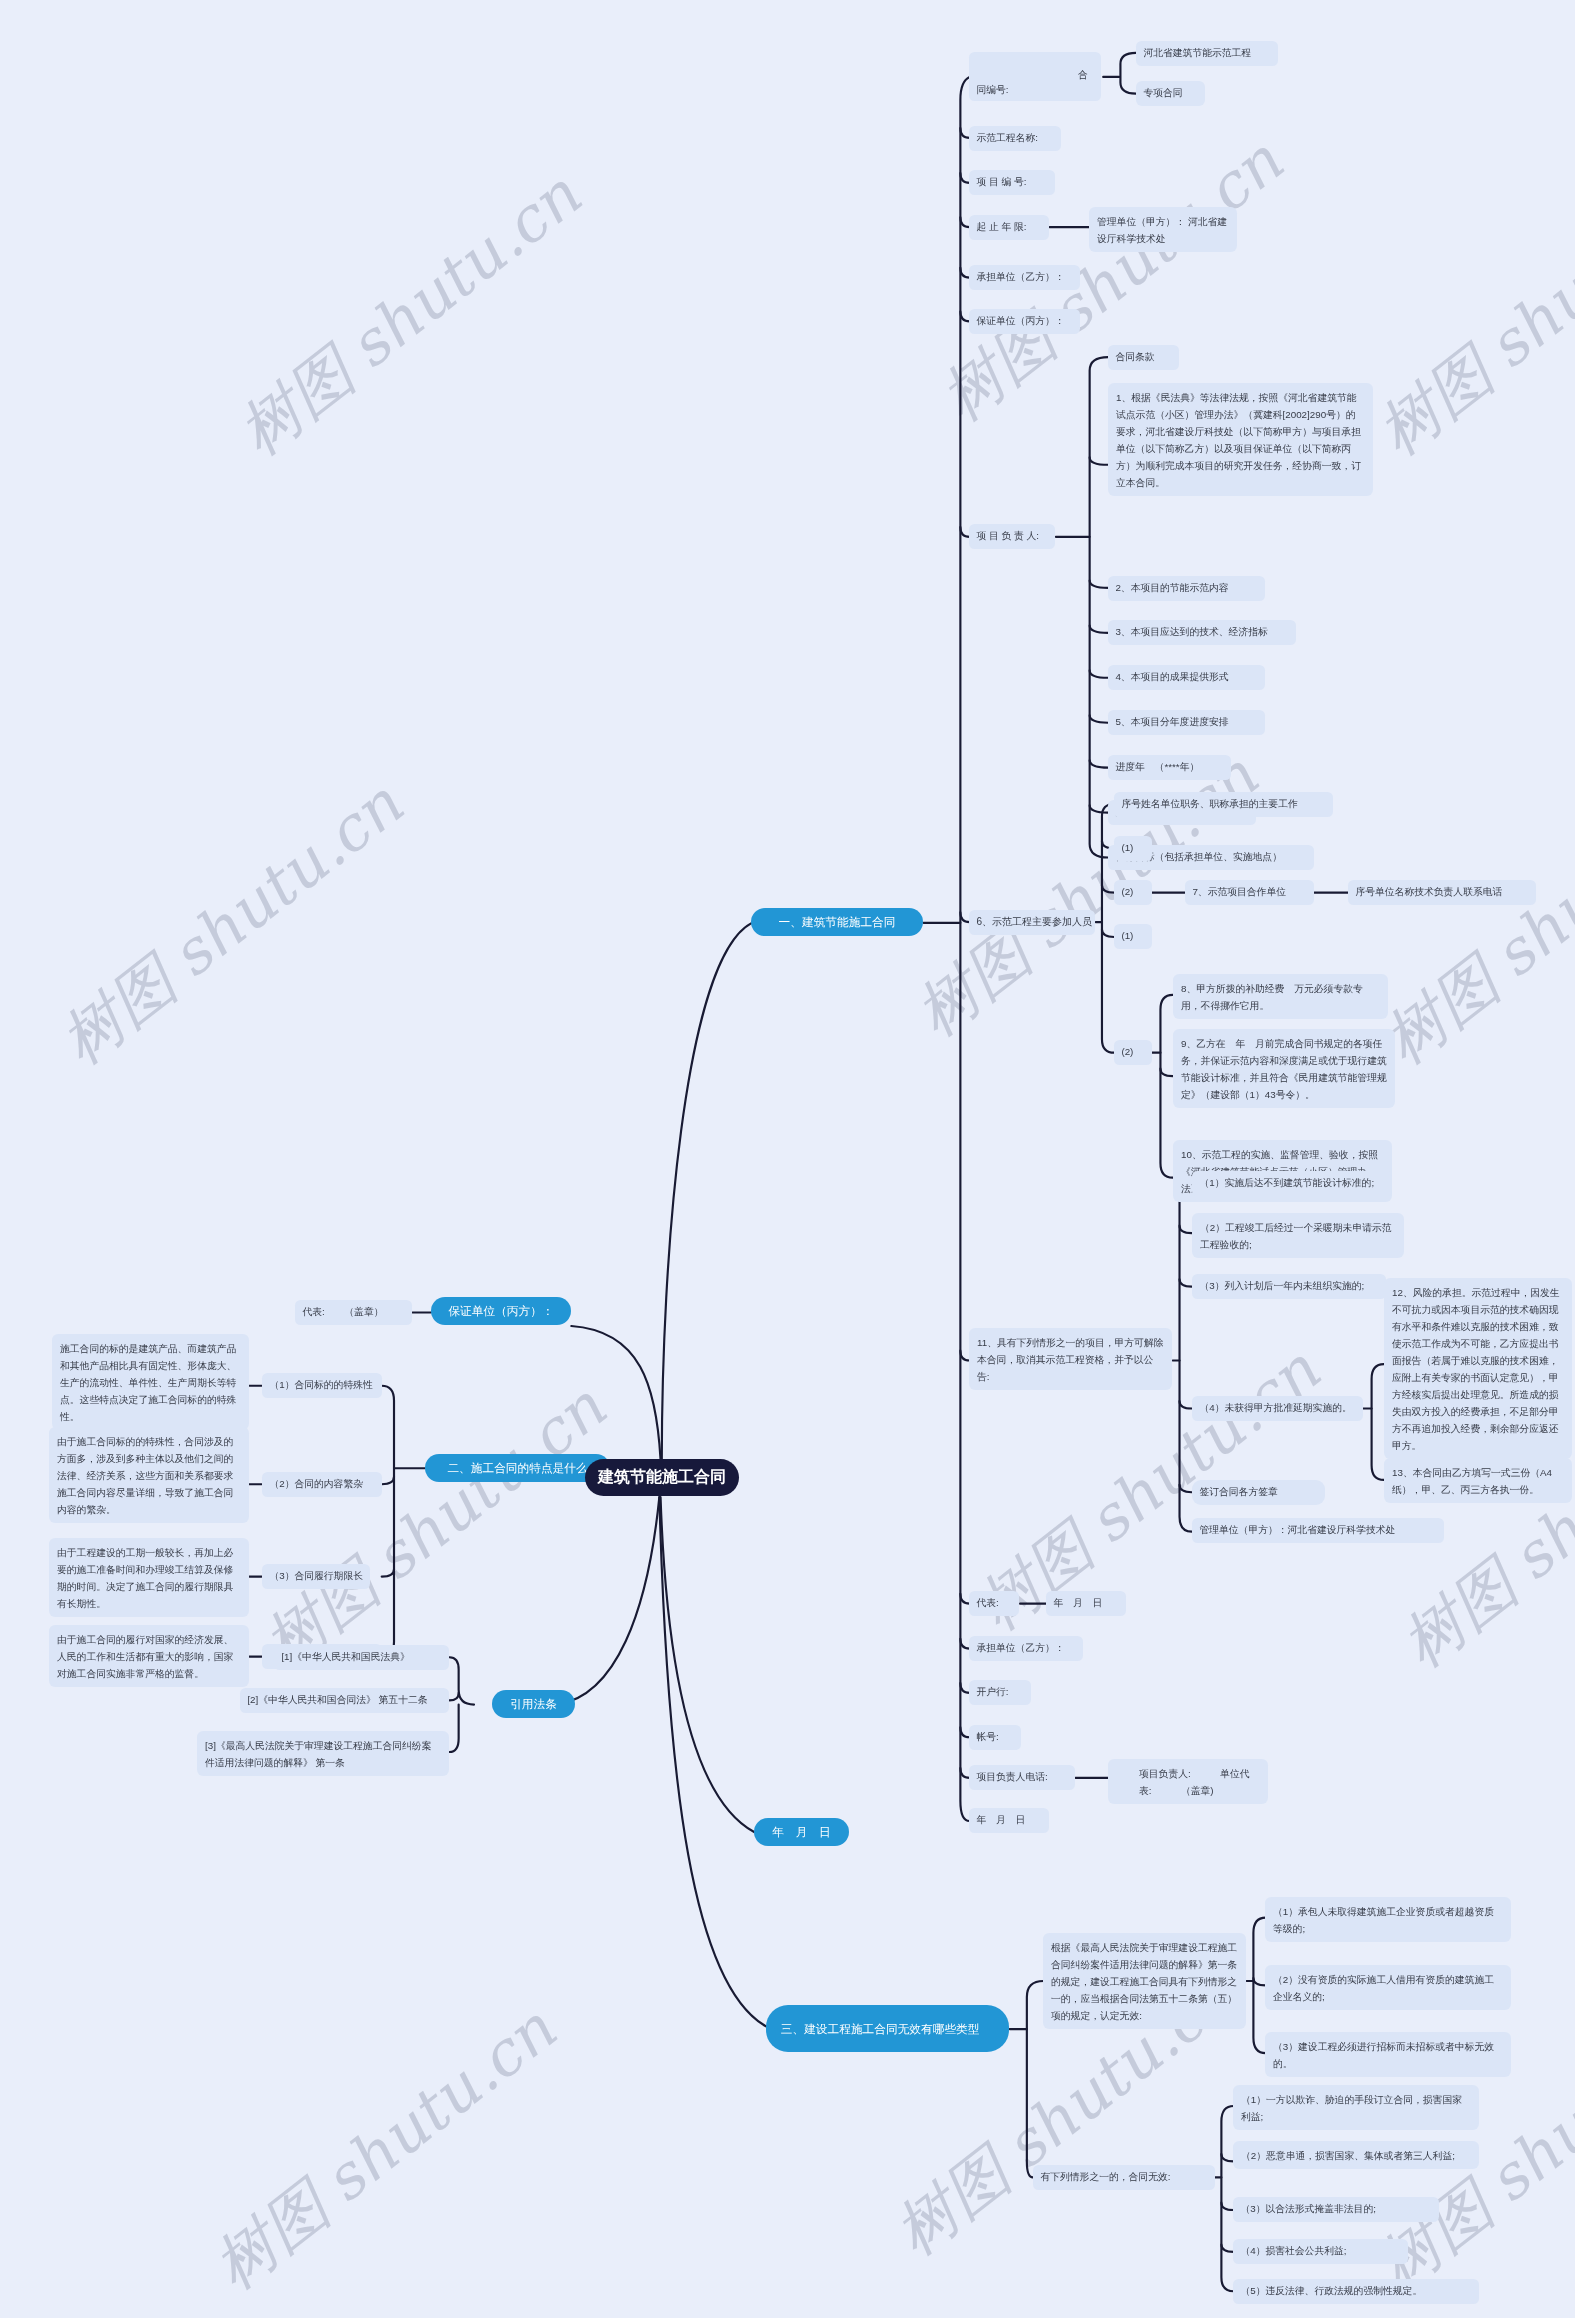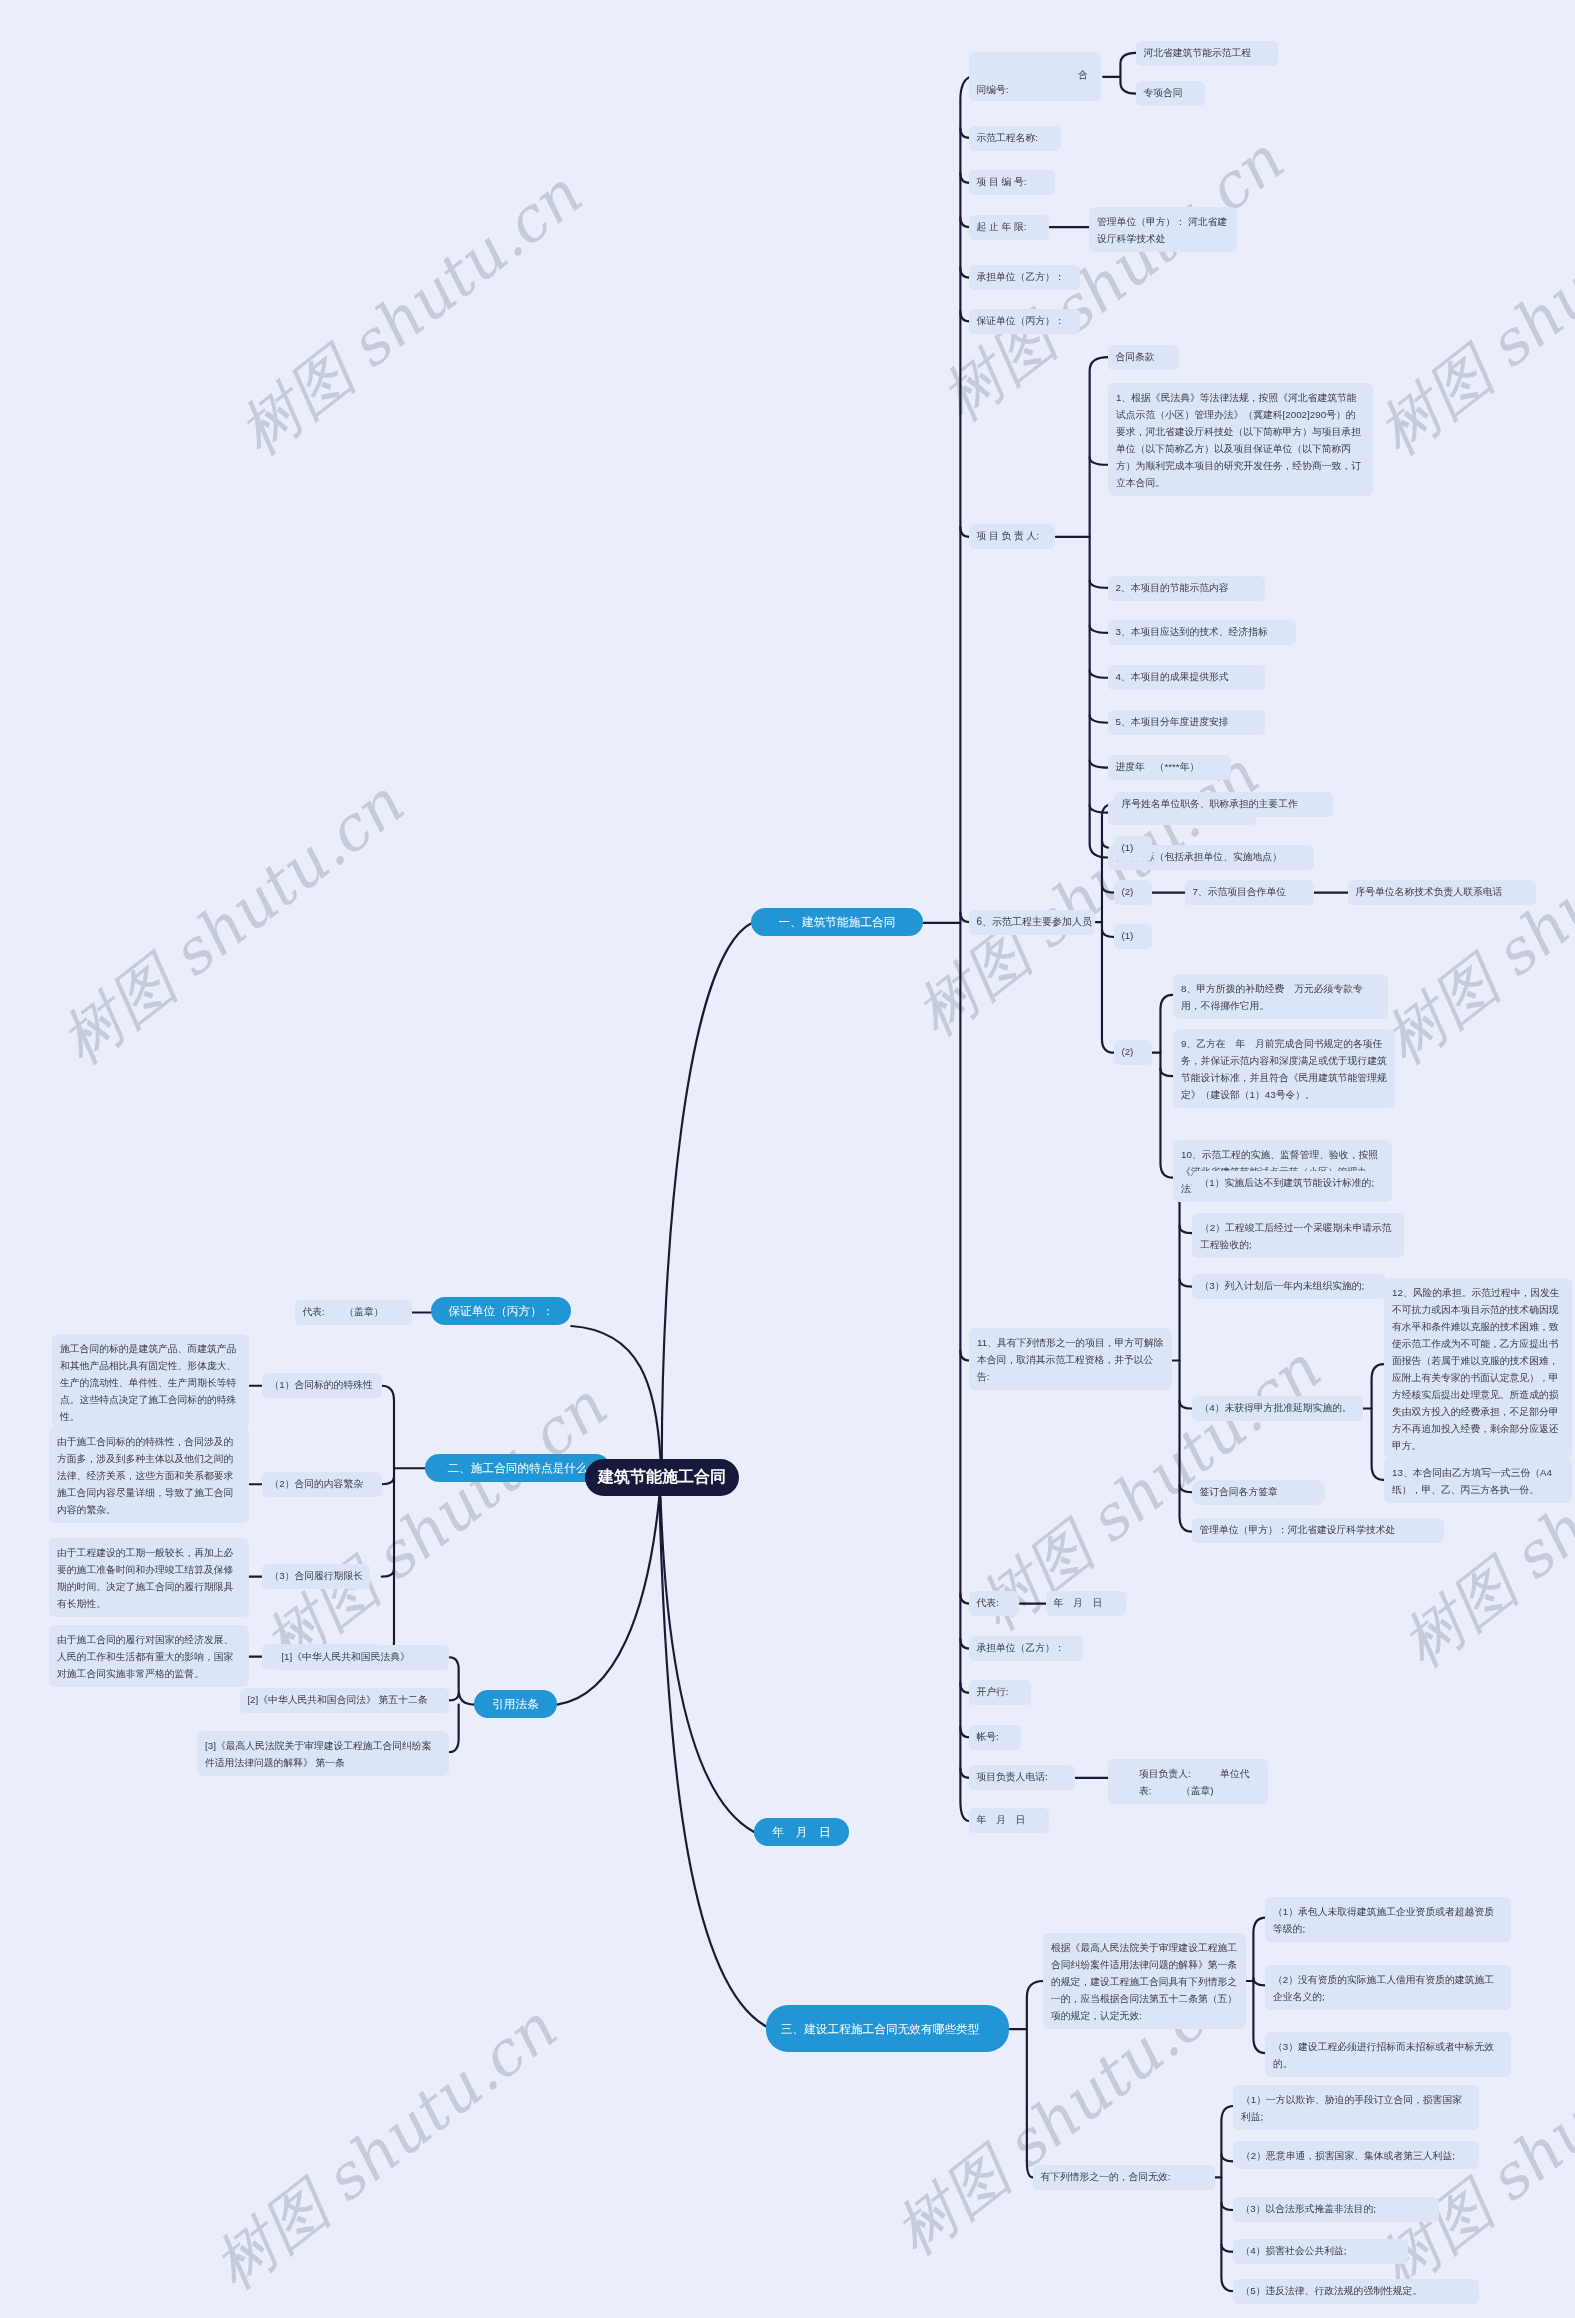--- a/index.html
+++ b/index.html
@@ -135,21 +135,21 @@
       <path d="M1984 3646 Q1984 3658 2004 3658"></path>
     </g>
   </svg>
 
   <div class="center-pill" style="left:585px;top:1459px;width:154px;">建筑节能施工合同</div>
 
   <div class="pill" style="left:751px;top:908px;width:172px;">一、建筑节能施工合同</div>
   <div class="pill" style="left:431px;top:1297px;width:140px;">保证单位（丙方）：</div>
   <div class="node" style="left:295px;top:1300px;width:117px;">代表:　　（盖章）</div>
   <div class="pill" style="left:425px;top:1454px;width:185px;">二、施工合同的特点是什么</div>
-  <div class="pill" style="left:474px;top:1690px;width:83px;">引用法条</div>
+  <div class="pill" style="left:492px;top:1690px;width:83px;">引用法条</div>
   <div class="pill" style="left:754px;top:1818px;width:95px;">年　月　日</div>
   <div class="pill wrap" style="left:766px;top:2005px;width:243px;height:47px;">三、建设工程施工合同无效有哪些类型</div>
 
   <div class="node tallbox" style="left:969px;top:52px;width:132px;">同编号:</div>
   <div class="bare" style="left:1078px;top:63px;">合</div>
   <div class="node" style="left:1136px;top:41px;width:142px;">河北省建筑节能示范工程</div>
   <div class="node" style="left:1136px;top:81px;width:69px;border-radius:6px;">专项合同</div>
   <div class="node" style="left:969px;top:126px;width:92px;">示范工程名称:</div>
   <div class="node" style="left:969px;top:170px;width:86px;">项 目 编 号:</div>
   <div class="node" style="left:969px;top:215px;width:80px;">起 止 年 限:</div>

